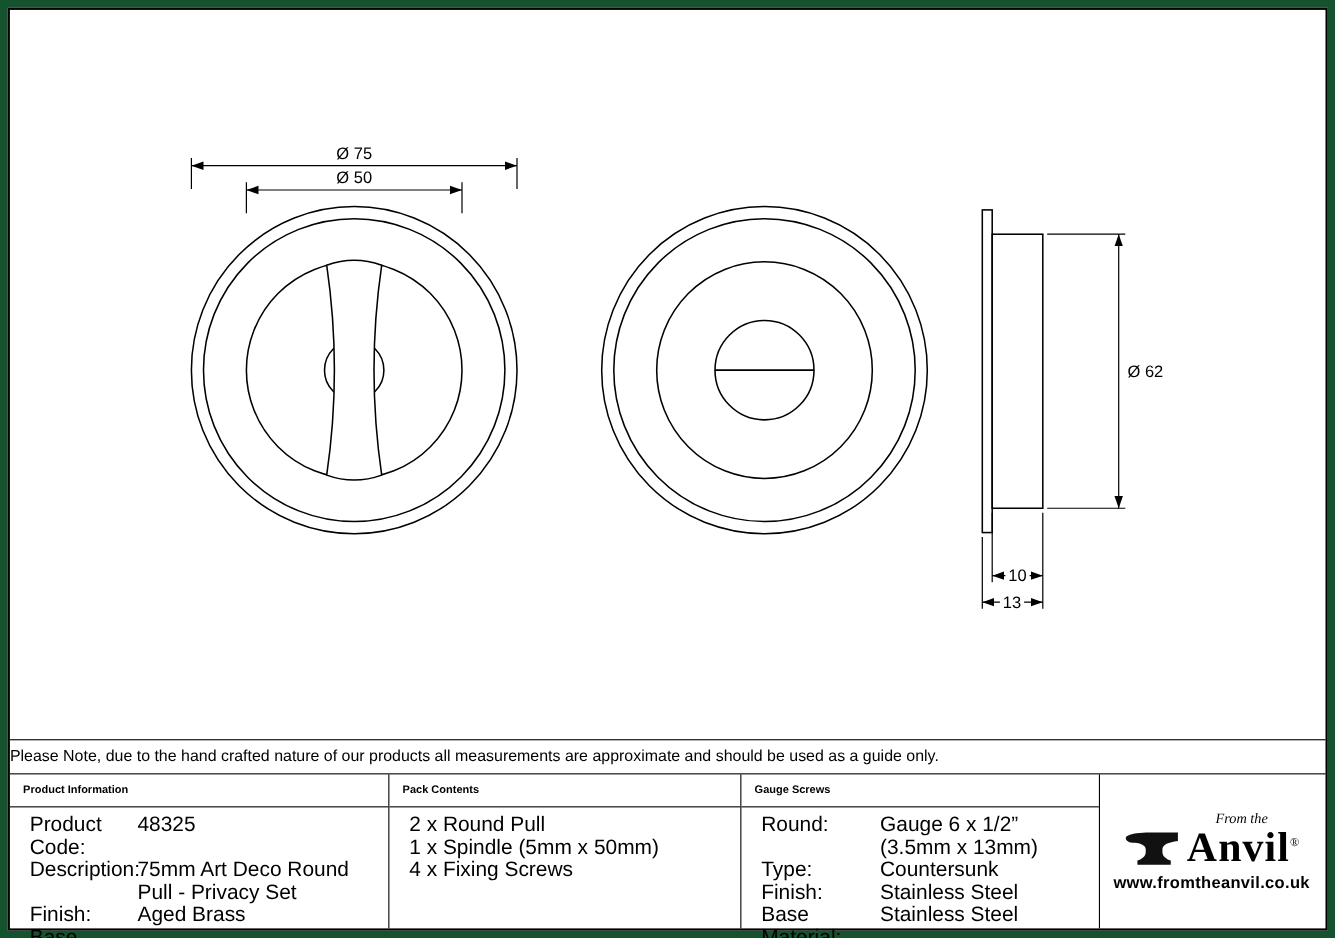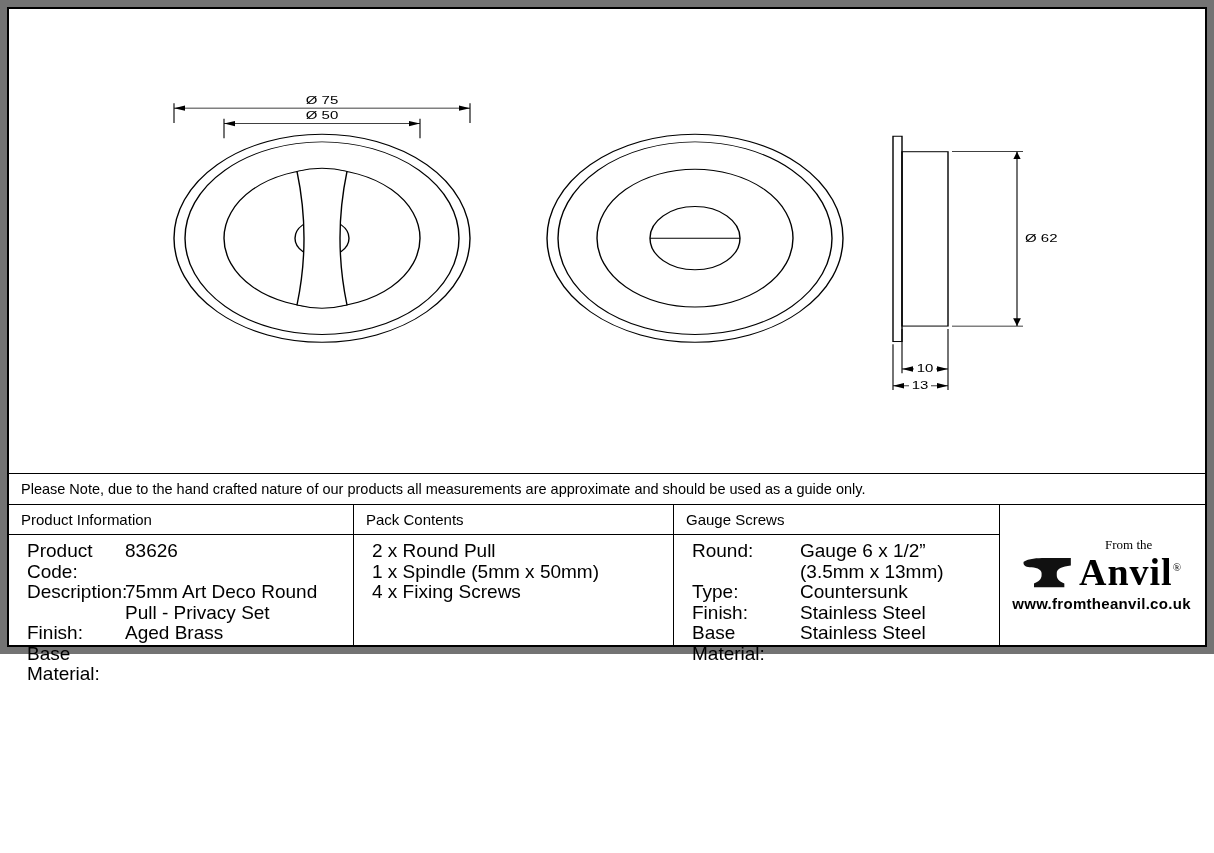--- a/index.html
+++ b/index.html
@@ -1,44 +1,44 @@
 <!DOCTYPE html>
 <html><head>
 <meta charset="utf-8">
 <style>
   * { margin:0; padding:0; box-sizing:border-box; }
   html,body { width:1214px; height:853px; background:#fff; color:#000;
     font-family:"Liberation Sans", sans-serif; }
-  .page { position:relative; width:1214px; height:654px; background:#737373; }
+  .page { position:relative; width:1214px; height:853px; background:#14532d; }
   .frame { position:absolute; inset:7px; border:2.5px solid #000;
     display:flex; flex-direction:column; background:#fff; }
   .drawing { flex:1; overflow:hidden; }
   .drawing svg { display:block; width:100%; height:100%; }
   .note-row { height:31px; border-top:1.5px solid #000;
-    display:flex; align-items:center; padding-left:12px;
+    display:flex; align-items:center; 
     font-size:14.5px; }
   .info-table { height:141px; border-top:1.5px solid #000; display:flex; }
   .col { height:100%; }
   .col + .col { border-left:1.5px solid #000; }
   .col-product { width:344px; }
   .col-pack    { width:320px; }
   .col-screws  { width:326px; }
   .col-brand   { width:204px; display:flex; flex-direction:column;
                  align-items:center; justify-content:center; }
   .col-header { height:30px; border-bottom:1.5px solid #000;
-    display:flex; align-items:center; padding-left:12px; font-size:15px; }
+    display:flex; align-items:center; padding-left:12px; font-size:10px;font-weight:bold; }
   .col-body { padding:6px 4px 0 18px; font-size:19px; line-height:20.5px; }
   .kv { display:grid; grid-template-columns:98px 1fr; }
   .col-screws .kv { grid-template-columns:108px 1fr; }
   .kv span { display:block; }
   .pack-line { display:block; }
   
   .brand-top { display:flex; align-items:flex-end; gap:6px; }
   .brand-text { display:flex; flex-direction:column; line-height:1; }
-  .from-the { font-family:"Liberation Serif", serif; 
+  .from-the { font-family:"Liberation Serif", serif; font-style:italic;
     font-size:13px; margin-left:26px; margin-bottom:2px; }
   .anvil-name { font-family:"Liberation Serif", serif; font-weight:bold;
     font-size:38px; letter-spacing:1px; }
   .anvil-reg { font-size:11px; vertical-align:super; font-weight:normal; }
   .brand-site { font-size:15px; font-weight:bold; margin-top:4px;
     letter-spacing:0.3px; }
   svg text { font-family:"Liberation Sans", sans-serif; font-size:15px; fill:#000; }
 </style>
 </head>
 <body>
@@ -116,21 +116,21 @@
     <div class="note-row">
       <span>Please Note, due to the hand crafted nature of our products all measurements are approximate and should be used as a guide only.</span>
     </div>
 
     <div class="info-table">
 
       <div class="col col-product">
         <div class="col-header">Product Information</div>
         <div class="col-body kv">
           <span>Product Code:</span>
-          <span>83626</span>
+          <span>48325</span>
           <span>Description:</span>
           <span>75mm Art Deco Round Pull - Privacy Set</span>
           <span>Finish:</span>
           <span>Aged Brass</span>
           <span>Base Material:</span>
         </div>
       </div>
 
       <div class="col col-pack">
         <div class="col-header">Pack Contents</div>

